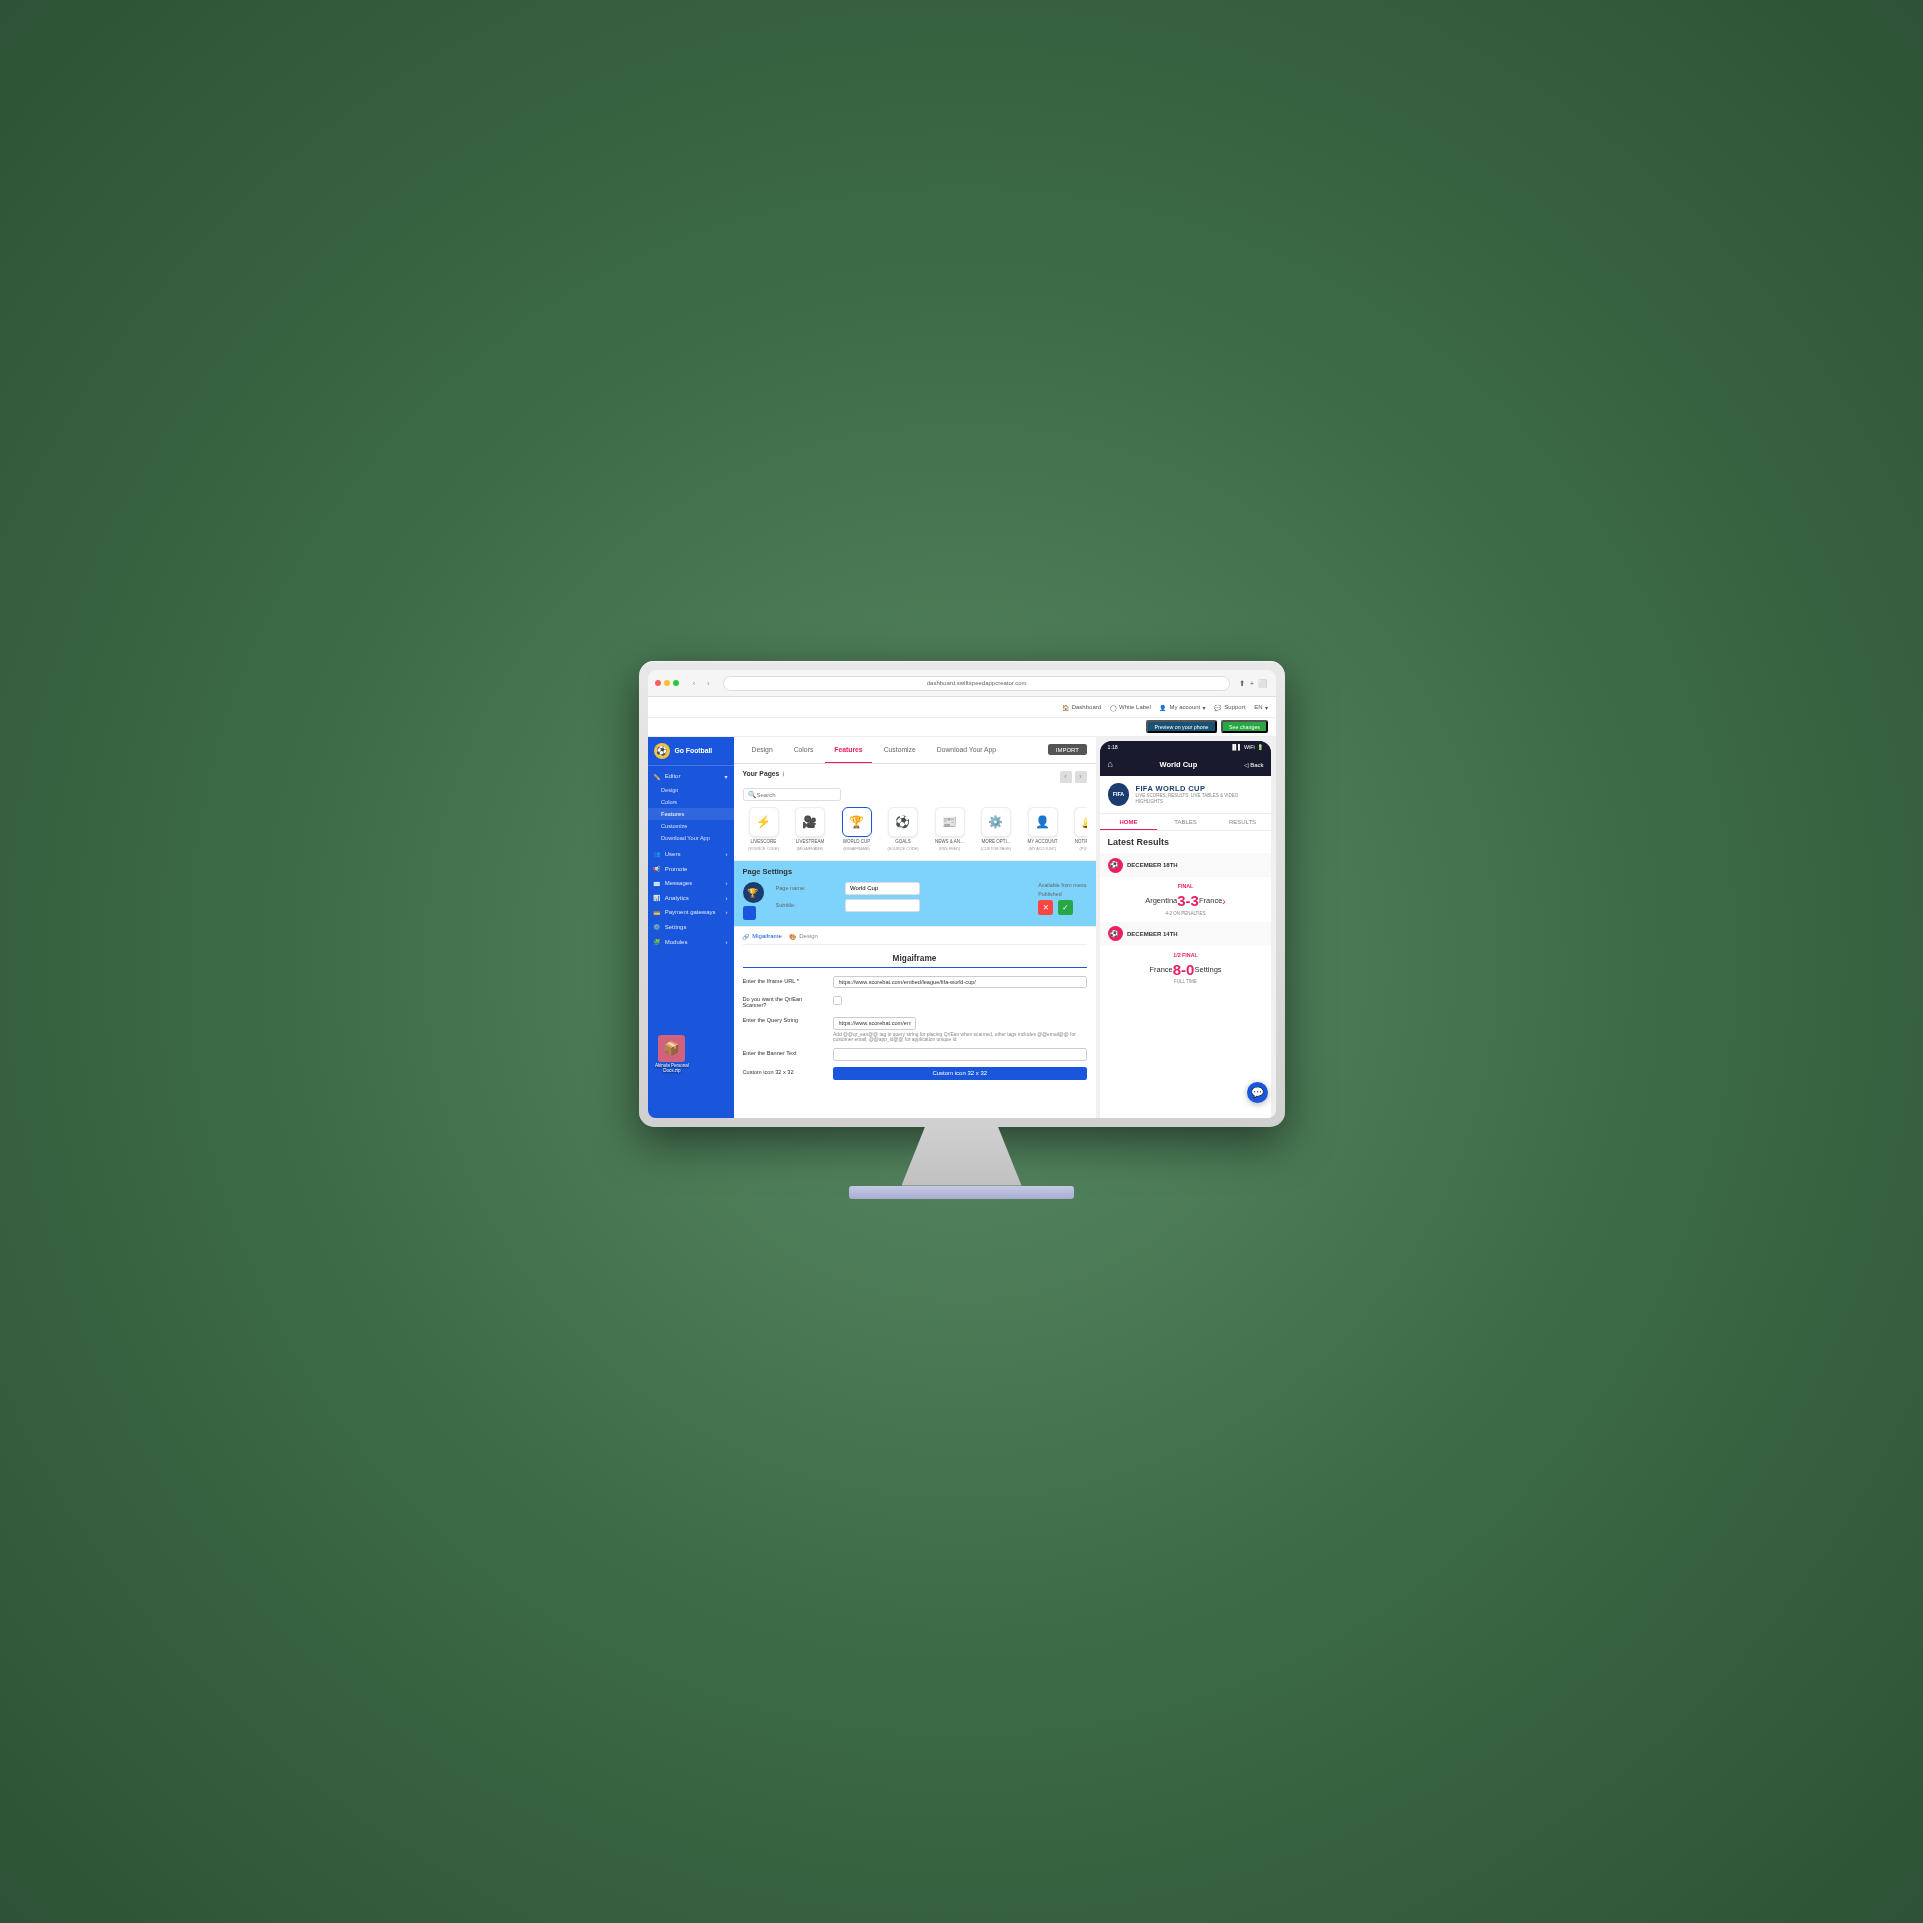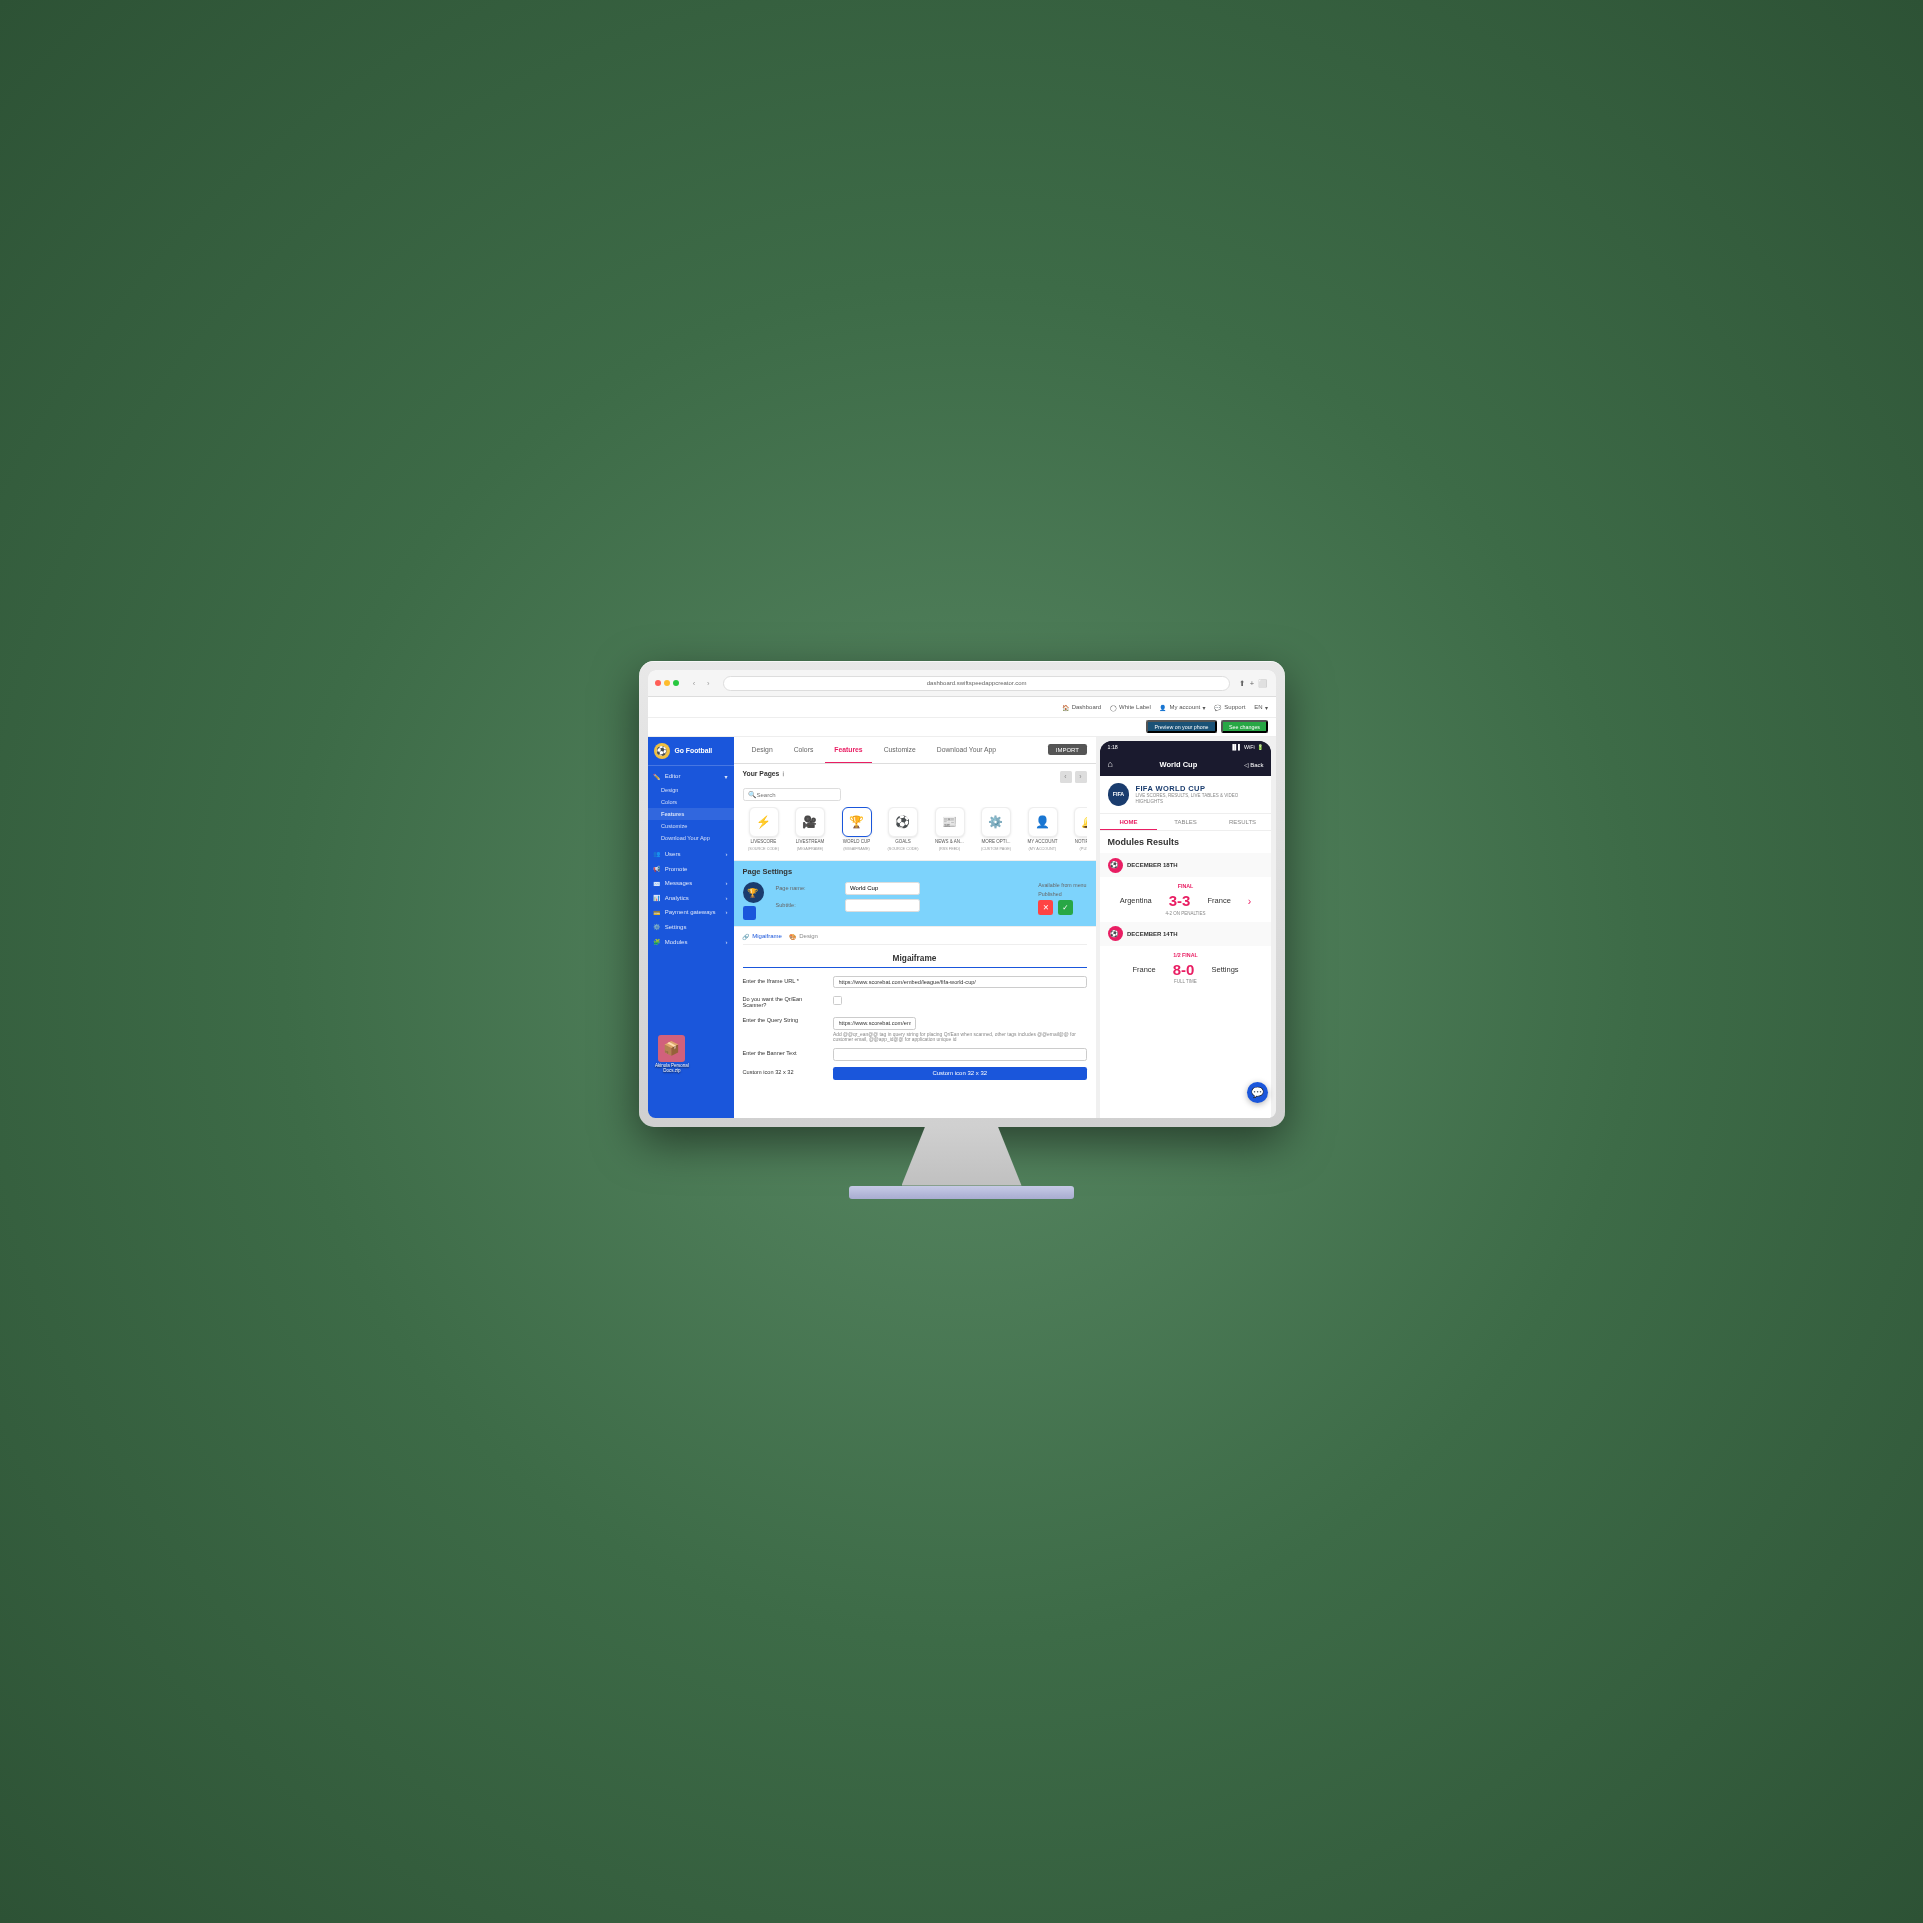--- a/index.html
+++ b/index.html
@@ -676,21 +676,21 @@
       font-size: 5.3px;
       color: #e91e63;
       font-weight: bold;
       margin-bottom: 3px;
     }
 
     .match-score-line {
       display: flex;
       align-items: center;
       justify-content: center;
-      gap: 17px;
+      gap: 0;
       font-size: 7.5px;
       color: #333;
     }
 
     .match-score {
       font-weight: bold;
       font-size: 15px;
       color: #333;
     }
 
@@ -1084,21 +1084,21 @@
                   <span>HOME</span>
                 </div>
                 <div class="phone-nav-tab">
                   <span>TABLES</span>
                 </div>
                 <div class="phone-nav-tab">
                   <span>RESULTS</span>
                 </div>
               </div>
 
-              <div class="phone-section-title">Modules Results</div>
+              <div class="phone-section-title">Latest Results</div>
 
               <div class="match-date">
                 <div class="match-date-ball">⚽</div>
                 <span class="match-date-text">DECEMBER 18TH</span>
               </div>
               <div class="match-result">
                 <div class="match-final-label">FINAL</div>
                 <div class="match-score-line">
                   <span>Argentina</span>
                   <span class="match-score match-score-dash">3-3</span>

